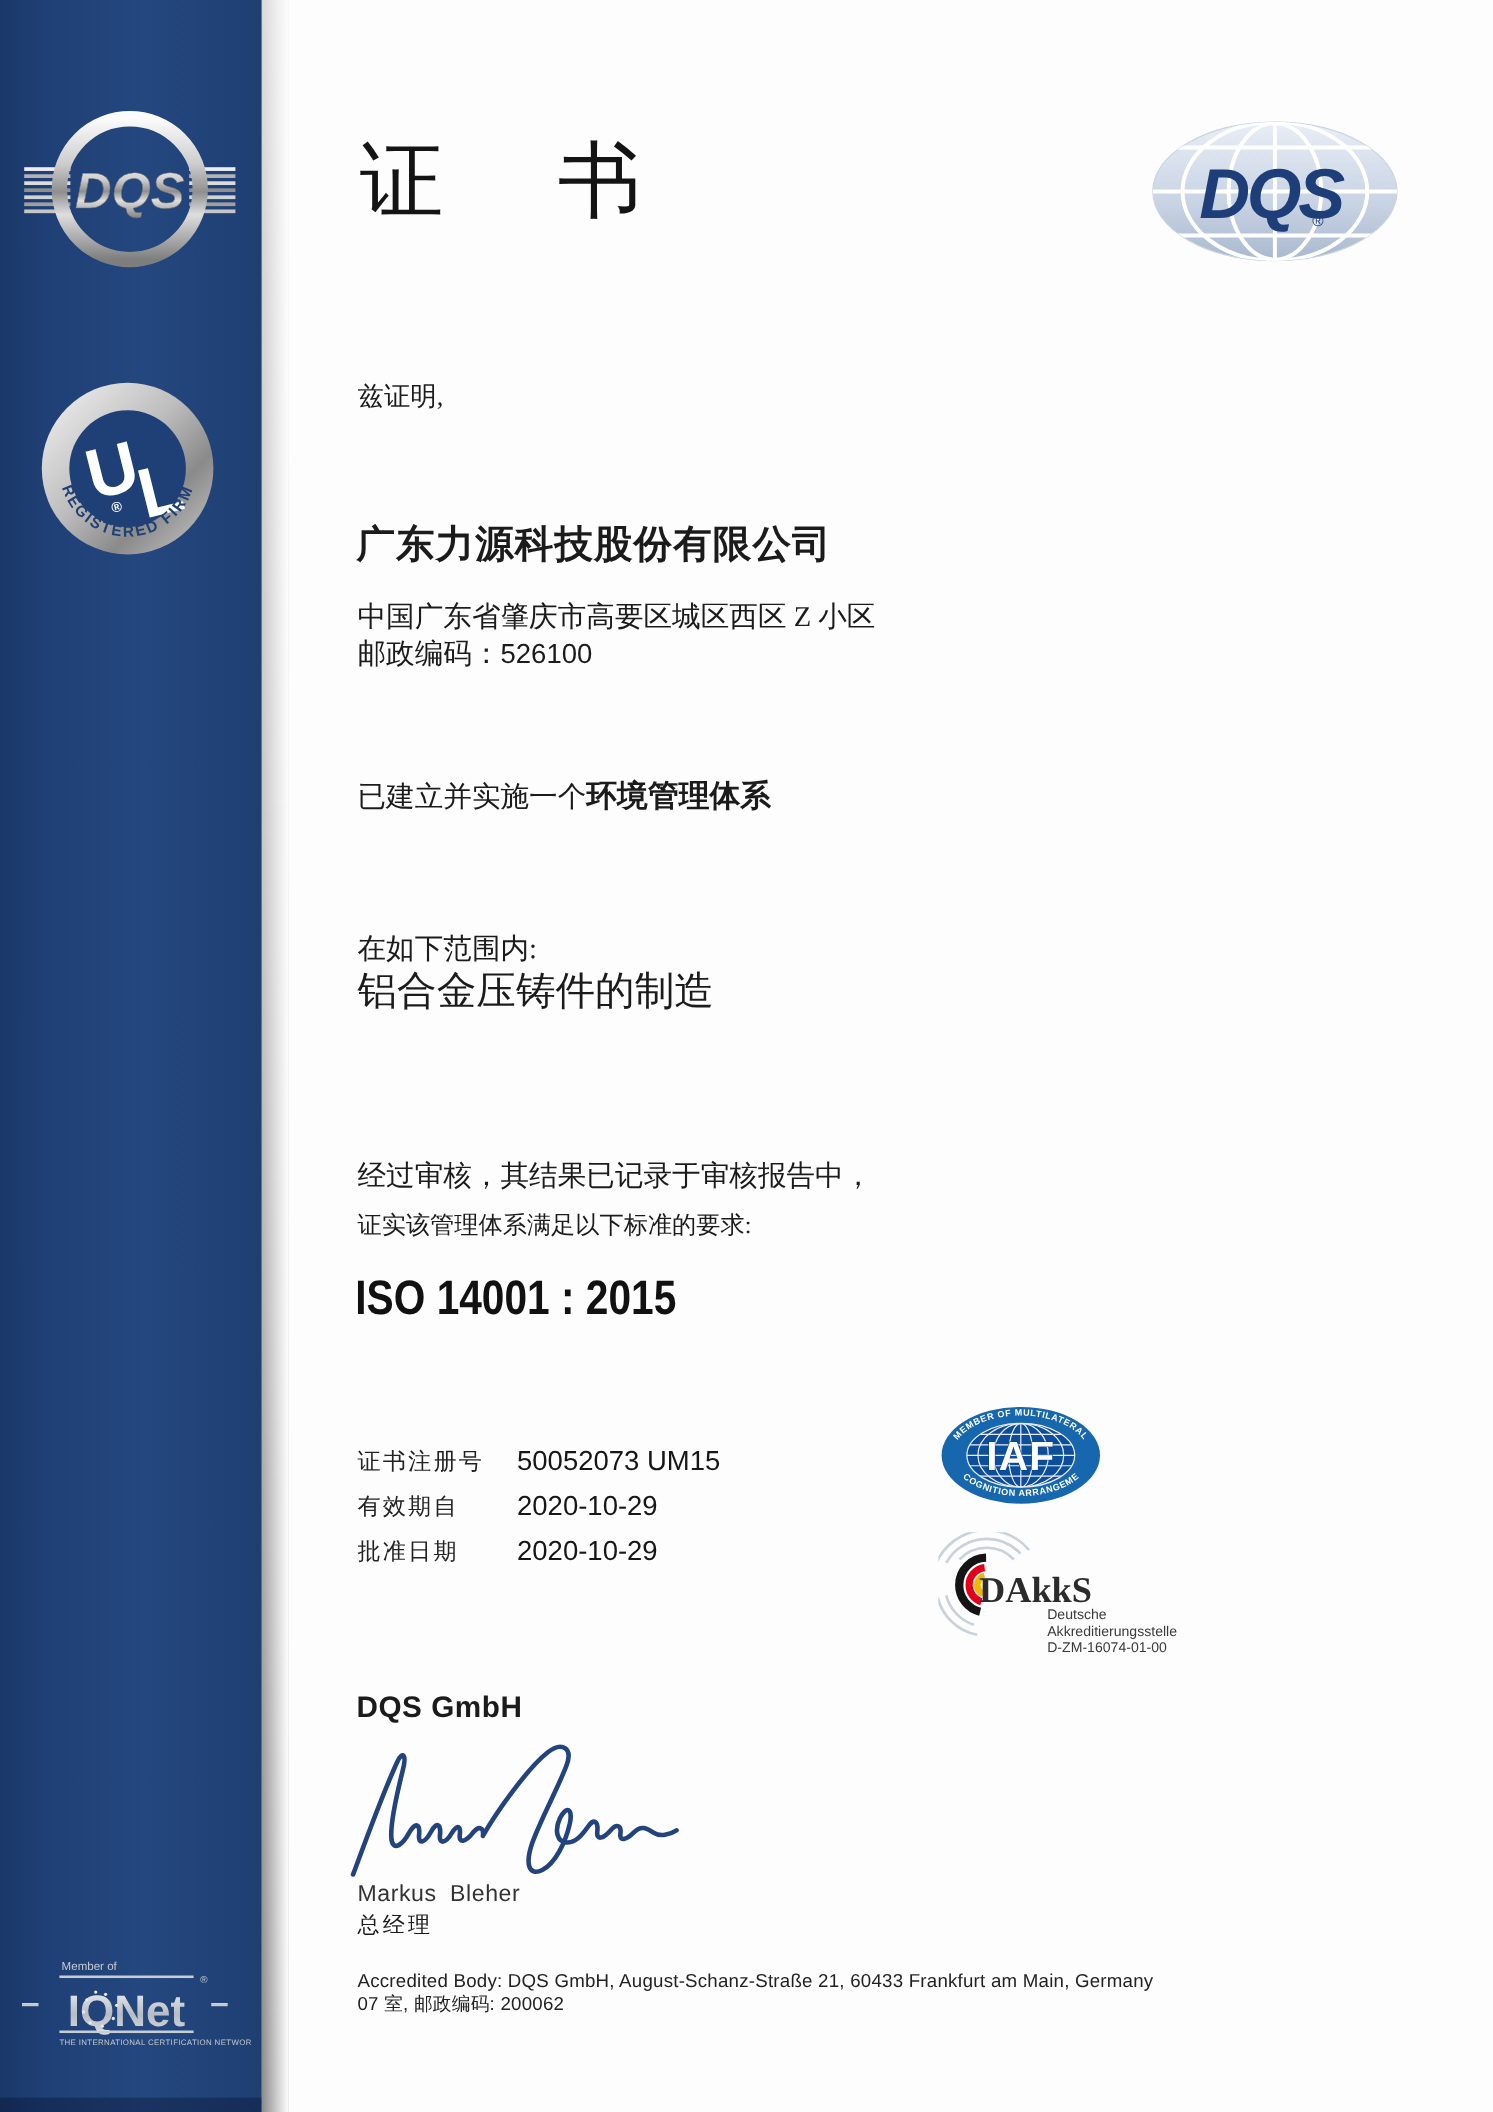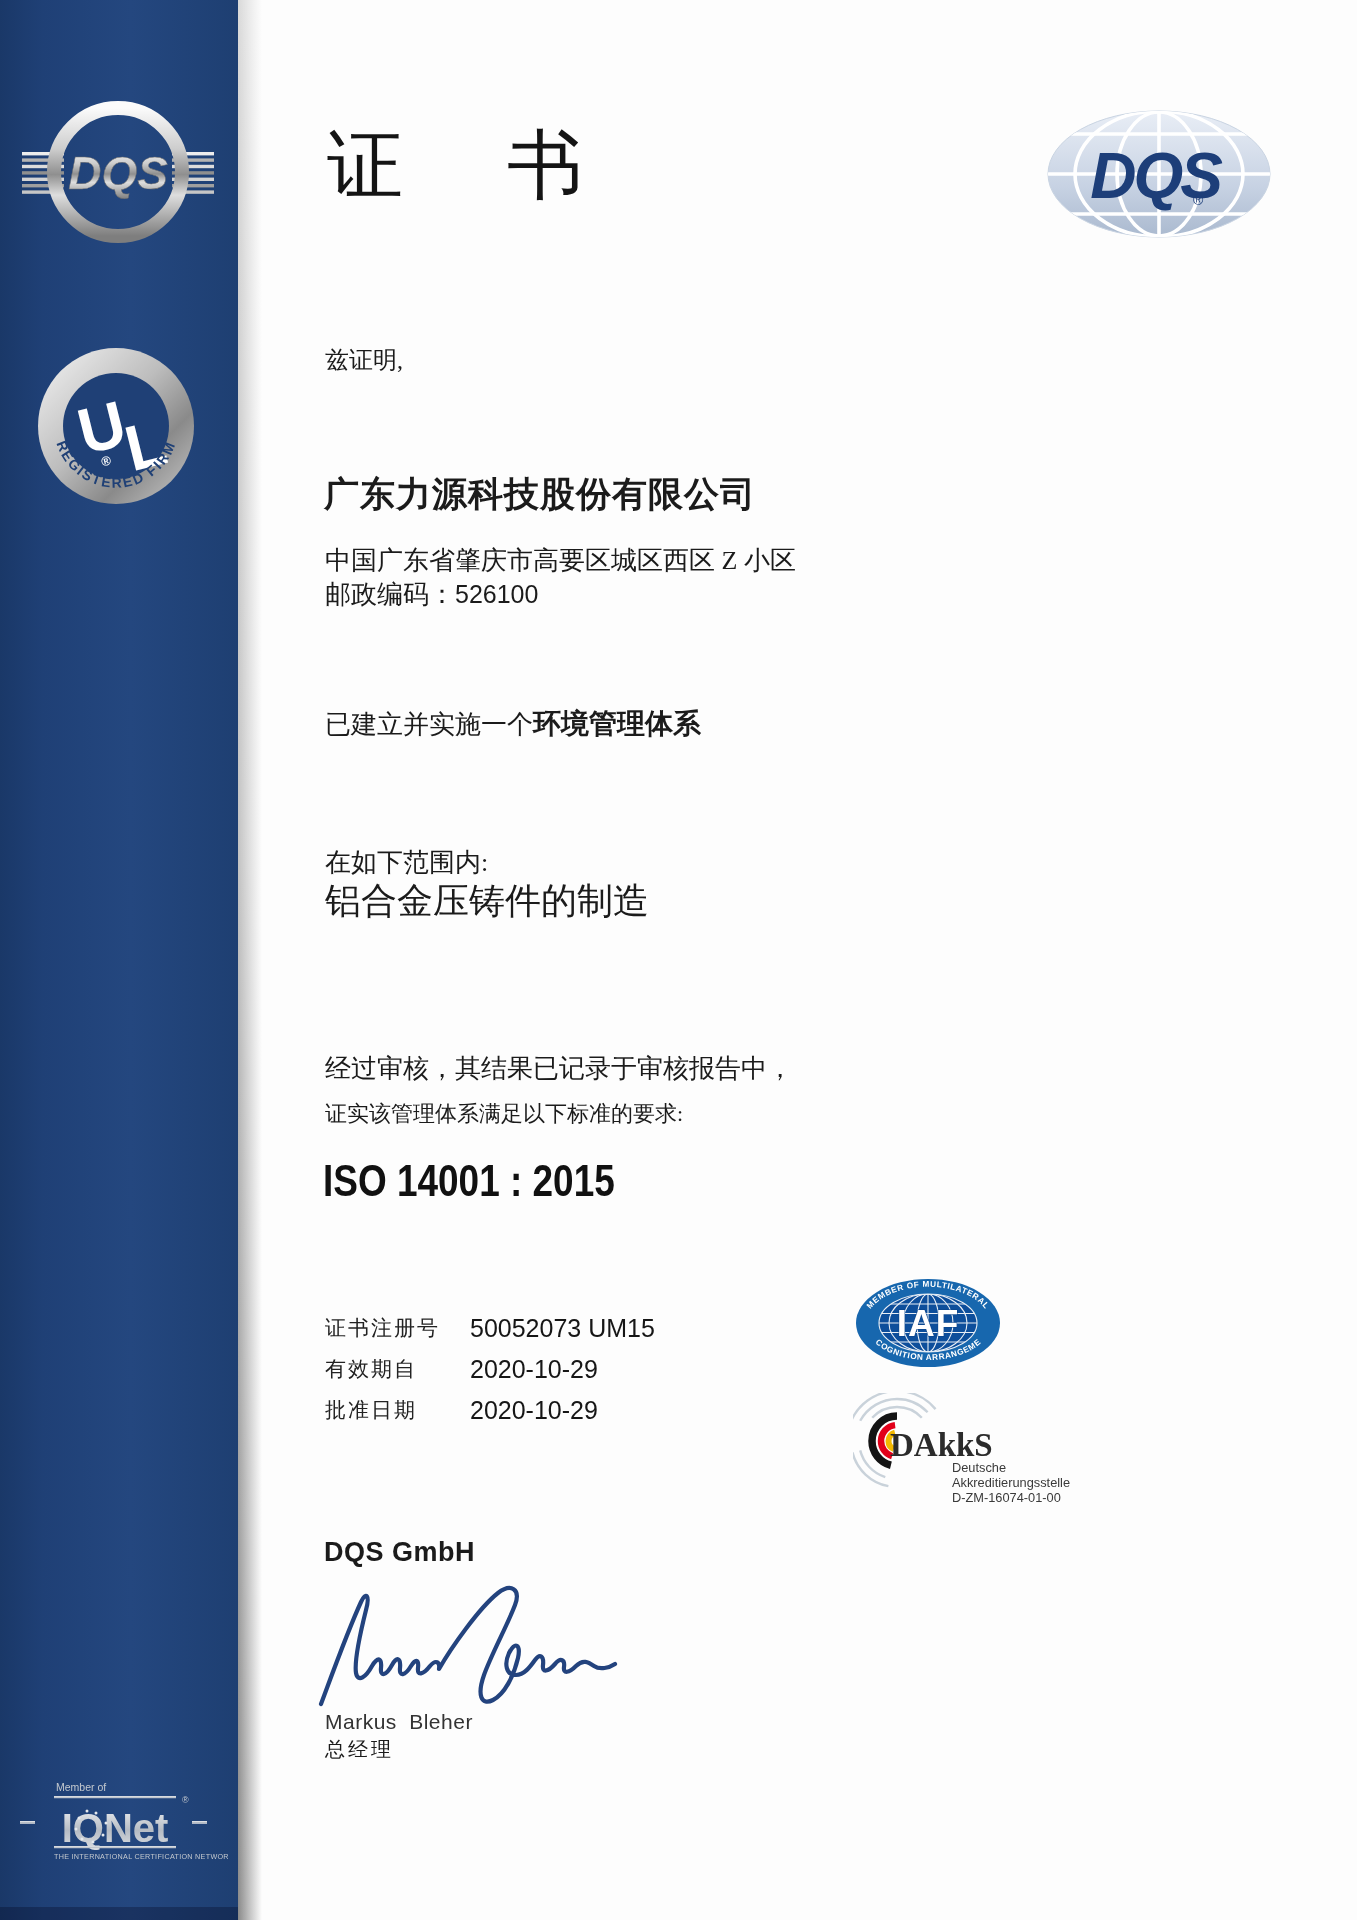--- a/index.html
+++ b/index.html
@@ -281,13 +281,15 @@
            C 163 119, 167 130, 179 124 C 191 118, 200 99, 204 82 C 207 68, 201 65, 195 77
            C 190 88, 192 99, 202 99 C 210 99, 216 91, 221 84 C 226 77, 230 80, 229 89
            C 228 97, 234 96, 241 88 C 247 81, 251 84, 250 91 C 249 98, 255 97, 262 90
            C 269 83, 274 86, 280 90 C 286 94, 295 92, 301 88"></path>
 </svg>
 
 <div class="abs signer-name sans">Markus Bleher</div>
 <div class="abs signer-title">总经理</div>
 
 <div class="abs footer sans">
+  <div>Accredited Body: DQS GmbH, August-Schanz-Straße 21, 60433 Frankfurt am Main, Germany</div>
+  <div> 07 室, 邮政编码: 200062</div>
 </div>
 
 </body></html>

